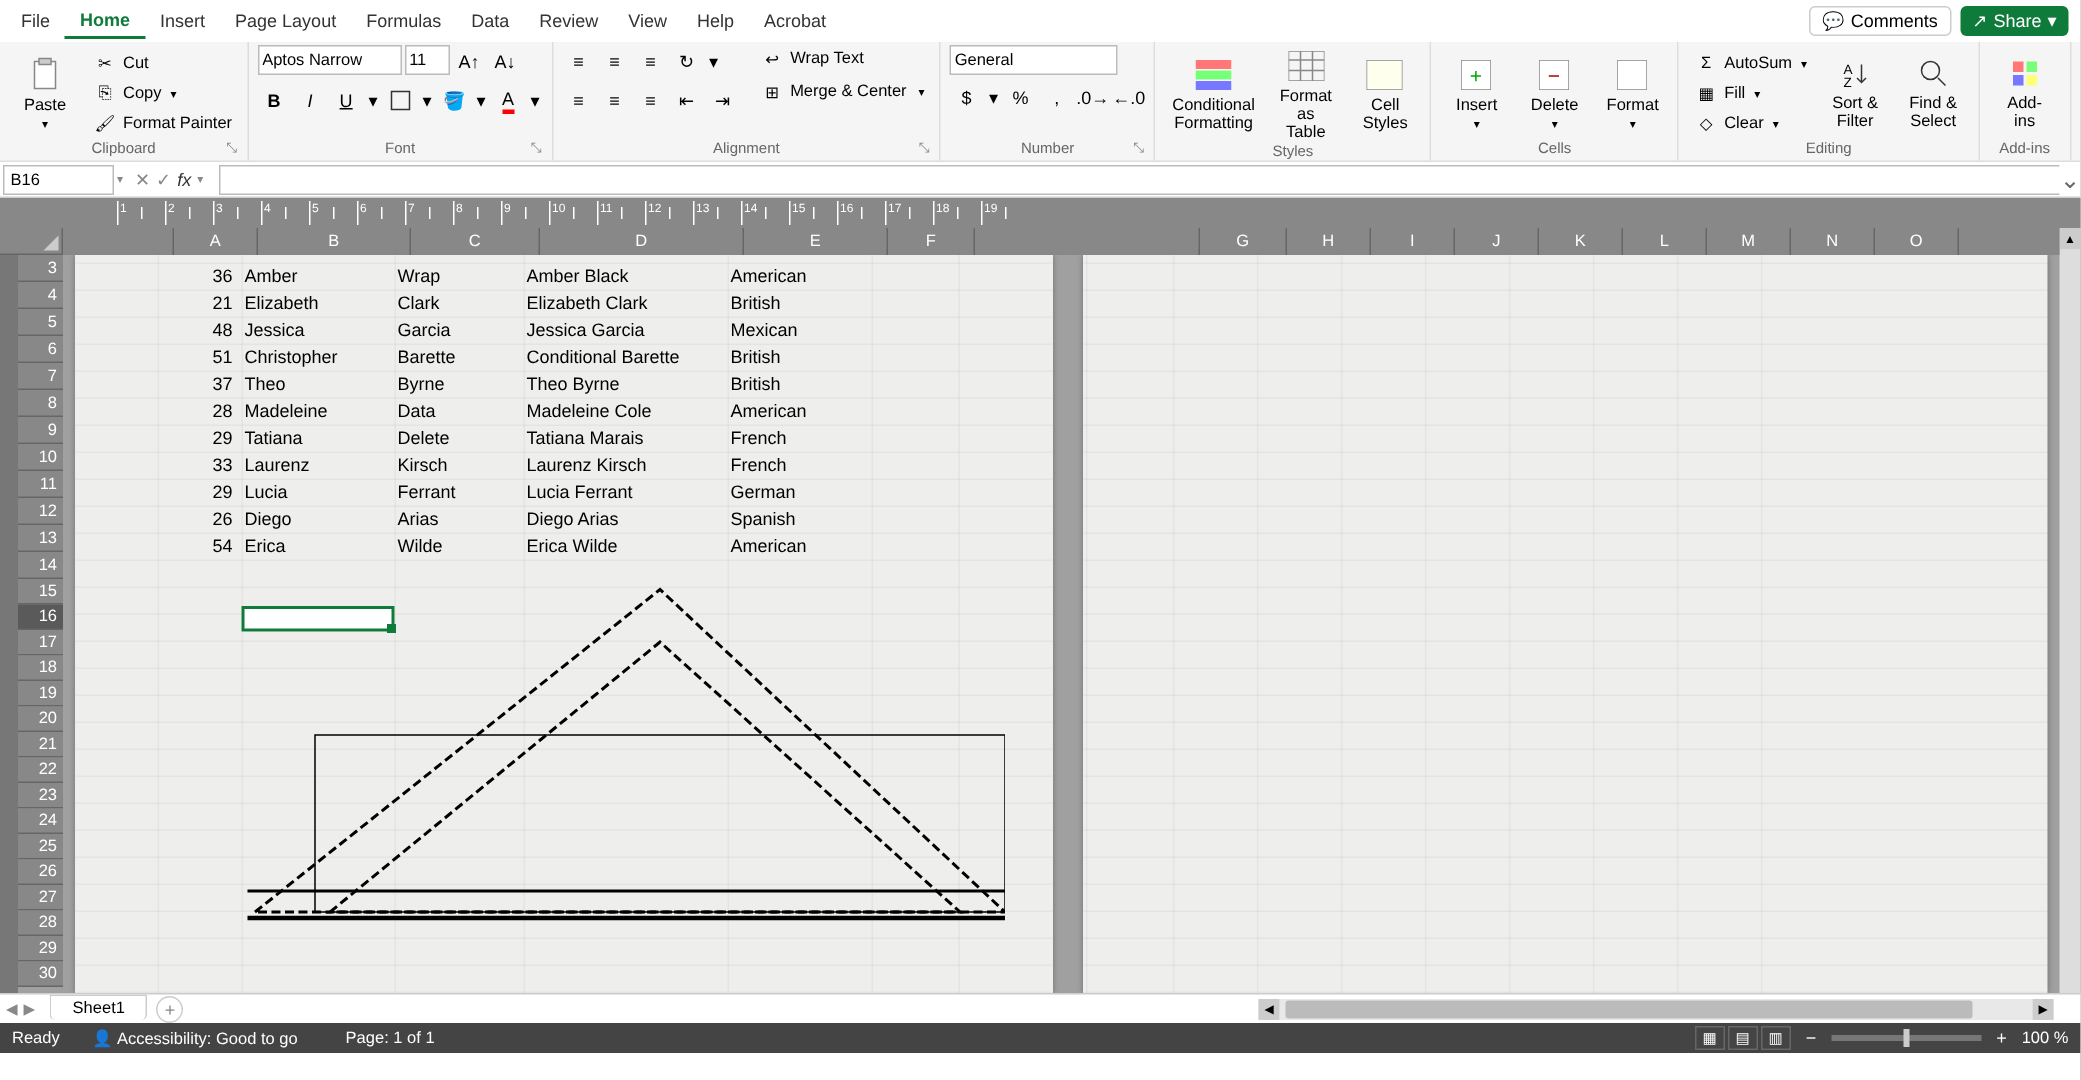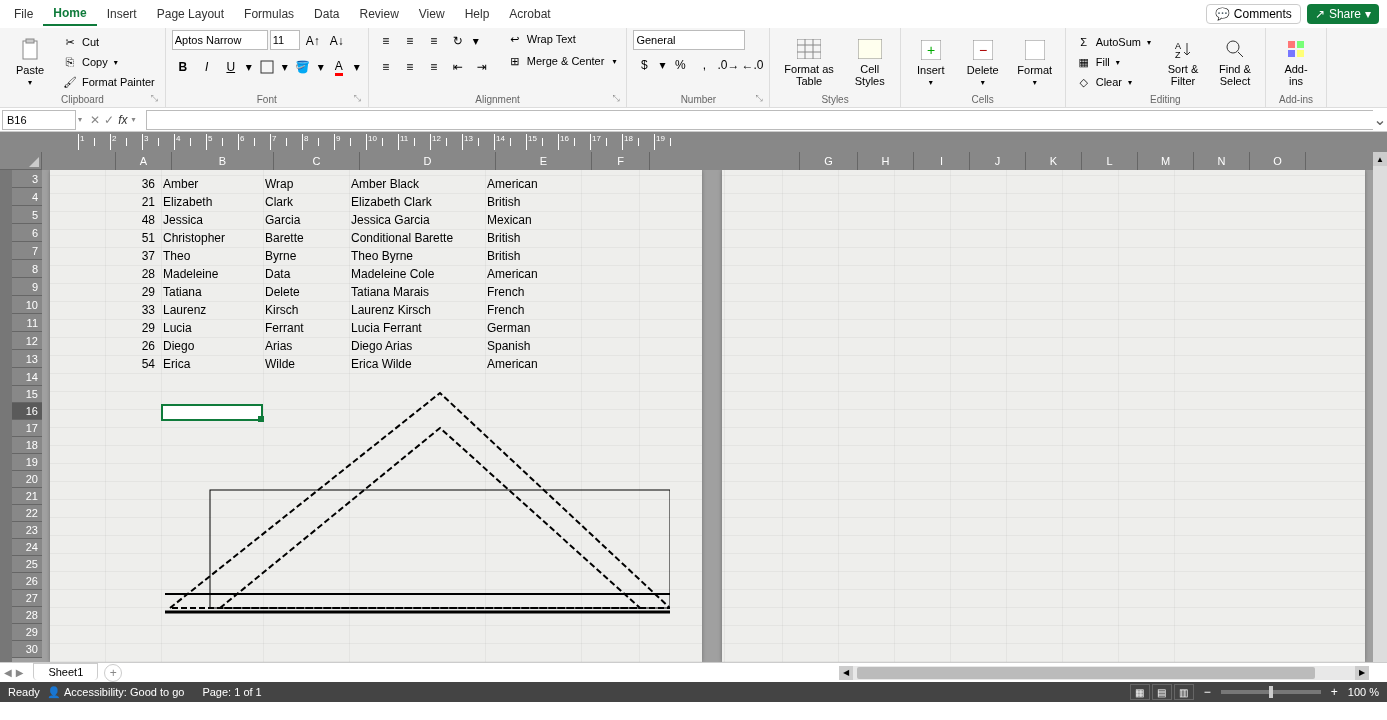--- a/index.html
+++ b/index.html
@@ -89,21 +89,21 @@
     .st-nav { display: flex; padding: 0 4px; gap: 4px; color: #888; font-size: 10px; }
     .st-nav span { cursor: pointer; }
     .sheet-tab { padding: 2px 14px; font-size: 11px; border: 1px solid #ccc; border-bottom: none; background: #fff; margin-left: 6px; cursor: pointer; border-radius: 0 0 4px 4px; transform: translateY(-1px); }
     .add-sheet { width: 18px; height: 18px; margin-left: 6px; border: 1px solid #ccc; border-radius: 50%; display: flex; align-items: center; justify-content: center; font-size: 12px; color: #888; cursor: pointer; }
     .hsb { position: absolute; right: 18px; height: 14px; width: 530px; background: #ddd; display: flex; }
     .hsb-btn { width: 14px; background: #ccc; display: flex; align-items: center; justify-content: center; font-size: 8px; cursor: pointer; }
     .hsb-track { flex: 1; background: #e8e8e8; position: relative; }
     .hsb-thumb { position: absolute; left: 4px; top: 1px; right: 40px; bottom: 1px; background: #bbb; border-radius: 2px; cursor: pointer; }
     
     
-    .status-bar { height: 20px; background: #444; color: #fff; display: flex; align-items: center; font-size: 11px; padding: 0 8px; gap: 8px; }
+    .status-bar { height: 20px; background: #444; color: #fff; display: flex; align-items: center; font-size: 11px; padding: 0 8px; gap: 22px; }
     .status-center { margin-left: 10px; }
     .status-right { margin-left: auto; display: flex; align-items: center; gap: 10px; }
     .view-btns { display: flex; gap: 2px; }
     .view-btn { width: 20px; height: 16px; display: flex; align-items: center; justify-content: center; border: 1px solid #666; font-size: 10px; cursor: pointer; }
     .zoom-slider { width: 100px; height: 4px; background: #777; position: relative; cursor: pointer; }
     .zoom-thumb { position: absolute; left: 48px; top: -4px; width: 4px; height: 12px; background: #ccc; }
     .zoom-btn { cursor: pointer; font-size: 12px; user-select: none; }
     
     svg { display: block; }
   </style>
@@ -250,20 +250,30 @@
         <div class="tb">.0→</div>
         <div class="tb">←.0</div>
       </div>
     </div>
     <div class="ribbon-group-label">Number</div>
     <div class="dlauncher">⤡</div>
   </div>
 
   <div class="ribbon-group">
     <div class="rg-content">
+      <div class="big-btn">
+        <div class="ico">
+            <svg width="24" height="20">
+              <rect width="24" height="6" fill="#f77"></rect>
+              <rect y="7" width="24" height="6" fill="#7f7"></rect>
+              <rect y="14" width="24" height="6" fill="#77f"></rect>
+            </svg>
+          </div>
+        <span style="line-height:1.1">Conditional Formatting</span>
+      </div>
       <div class="big-btn">
         <div class="ico">
             <svg width="24" height="20">
               <rect width="24" height="20" fill="none" stroke="#888"></rect>
               <line x1="0" y1="6" x2="24" y2="6" stroke="#888"></line>
               <line x1="0" y1="13" x2="24" y2="13" stroke="#888"></line>
               <line x1="8" y1="0" x2="8" y2="20" stroke="#888"></line>
               <line x1="16" y1="0" x2="16" y2="20" stroke="#888"></line>
             </svg>
           </div>

